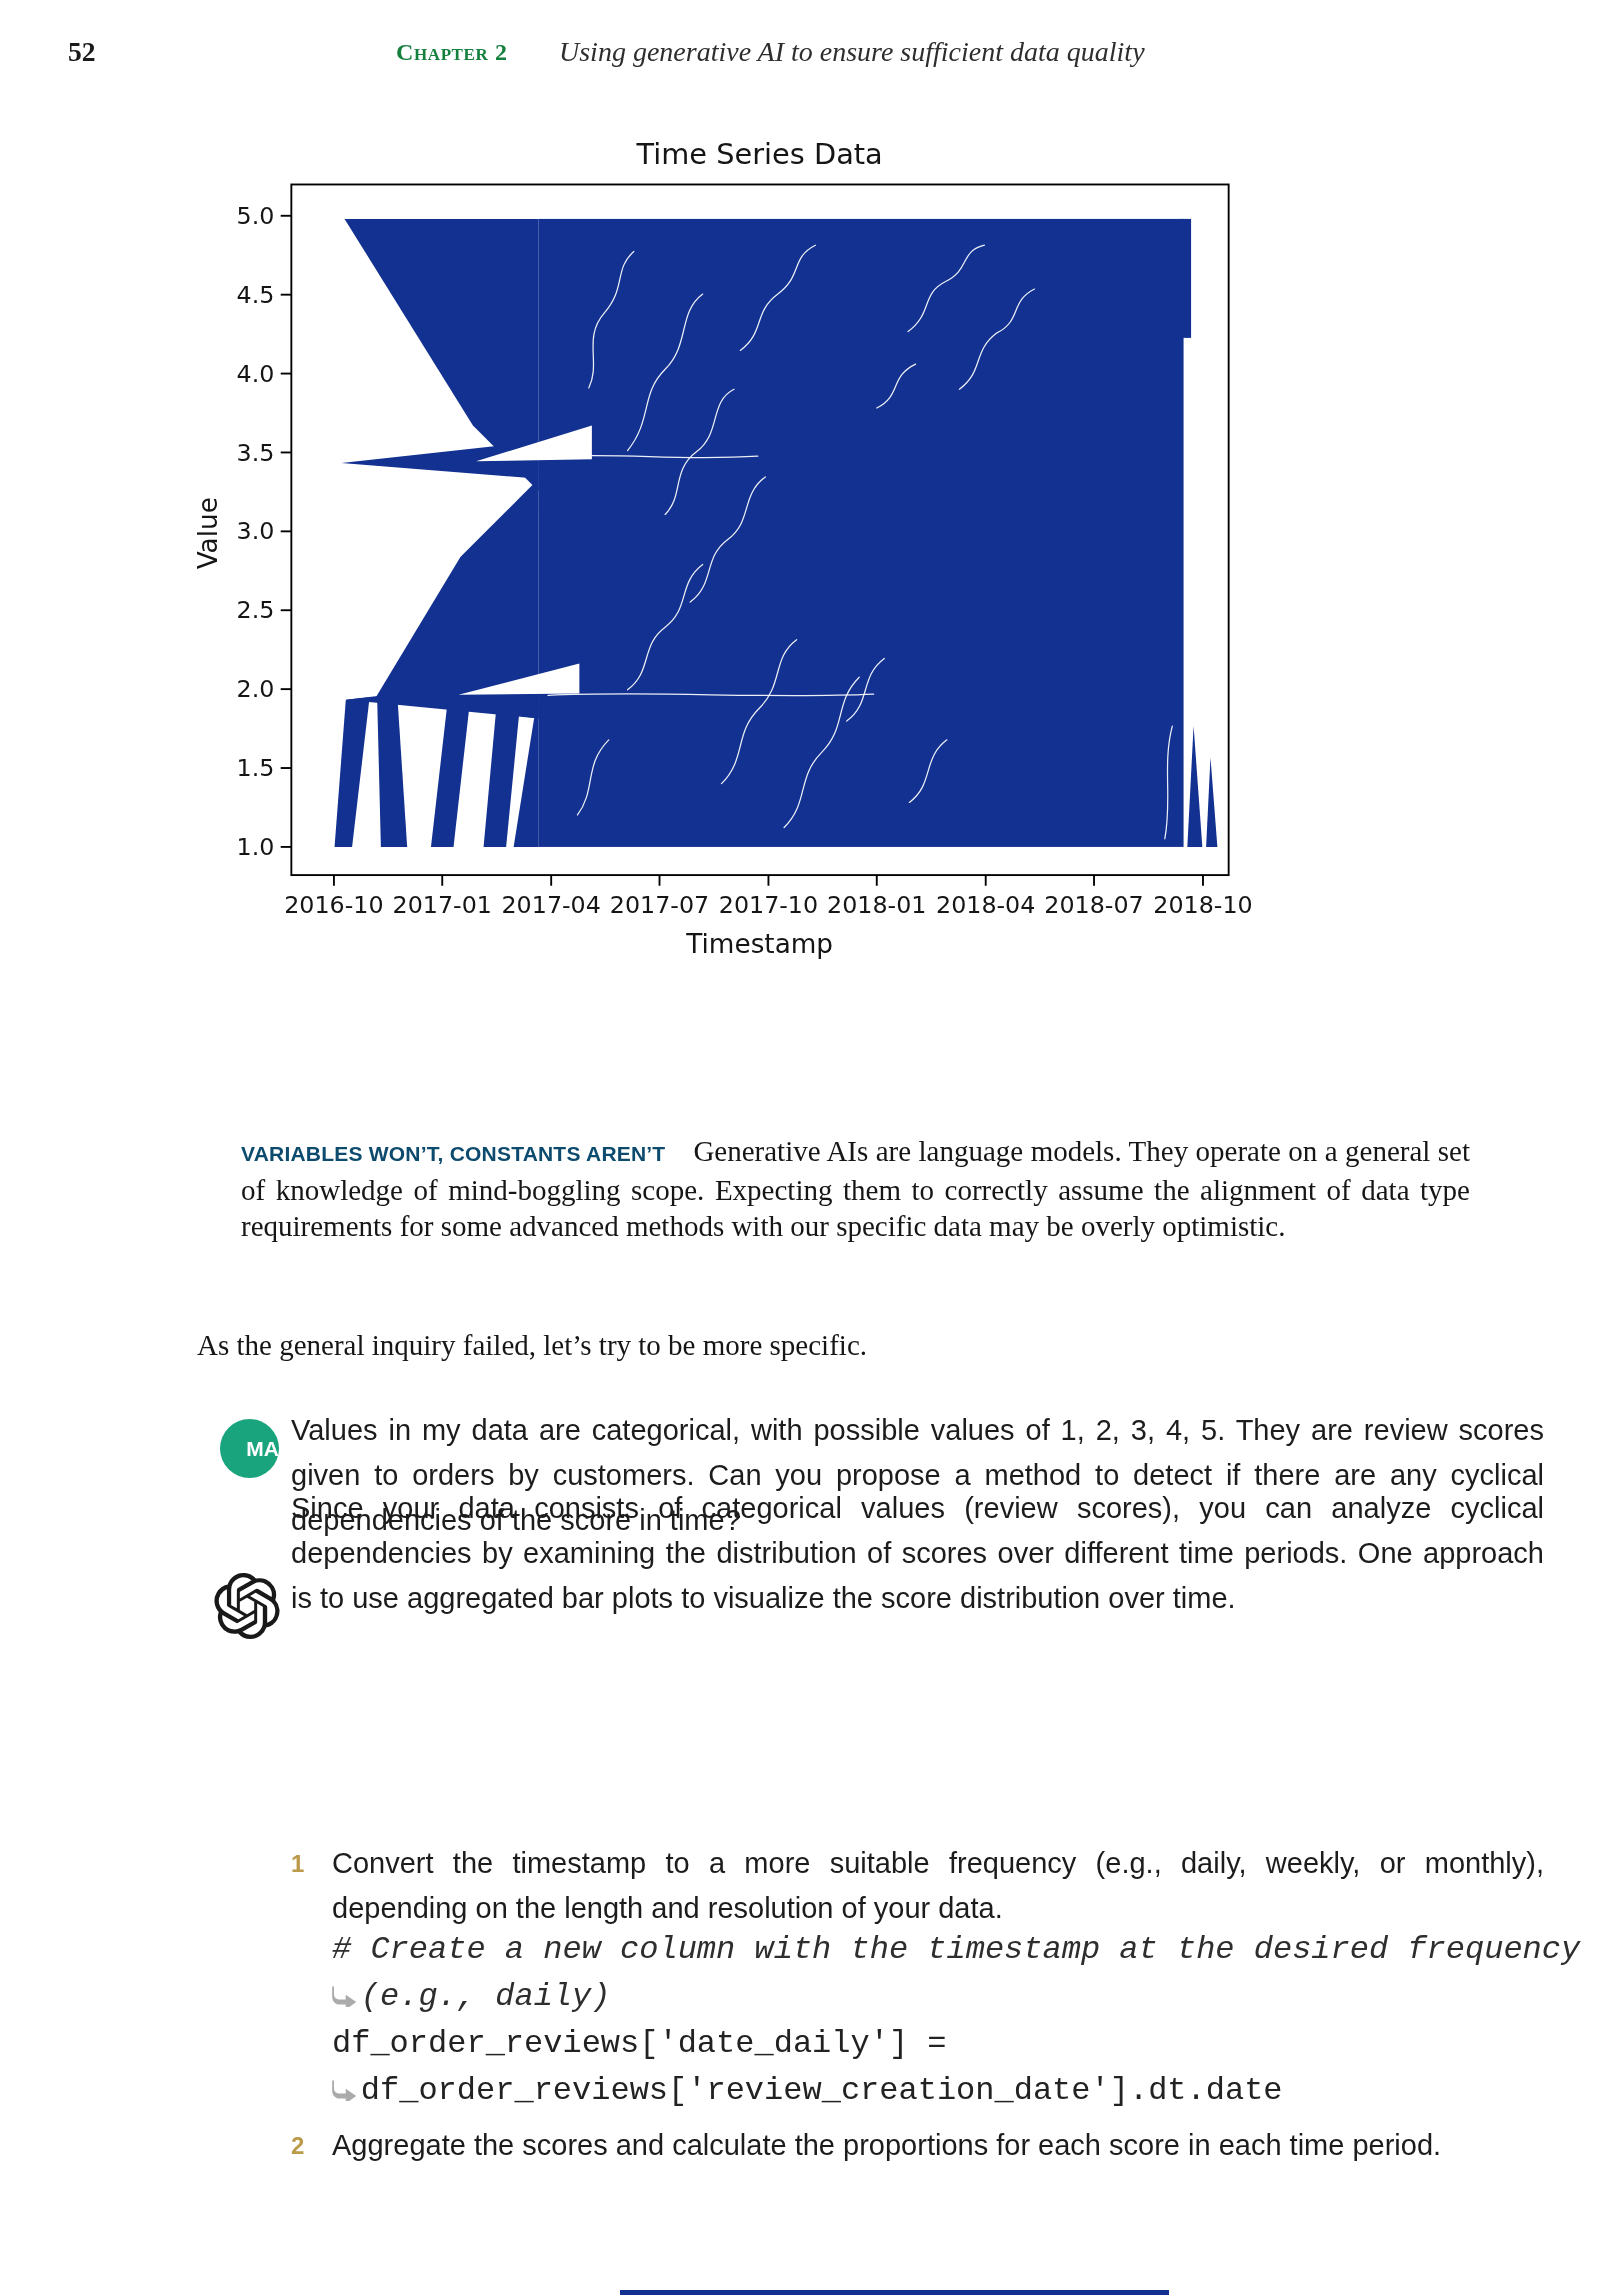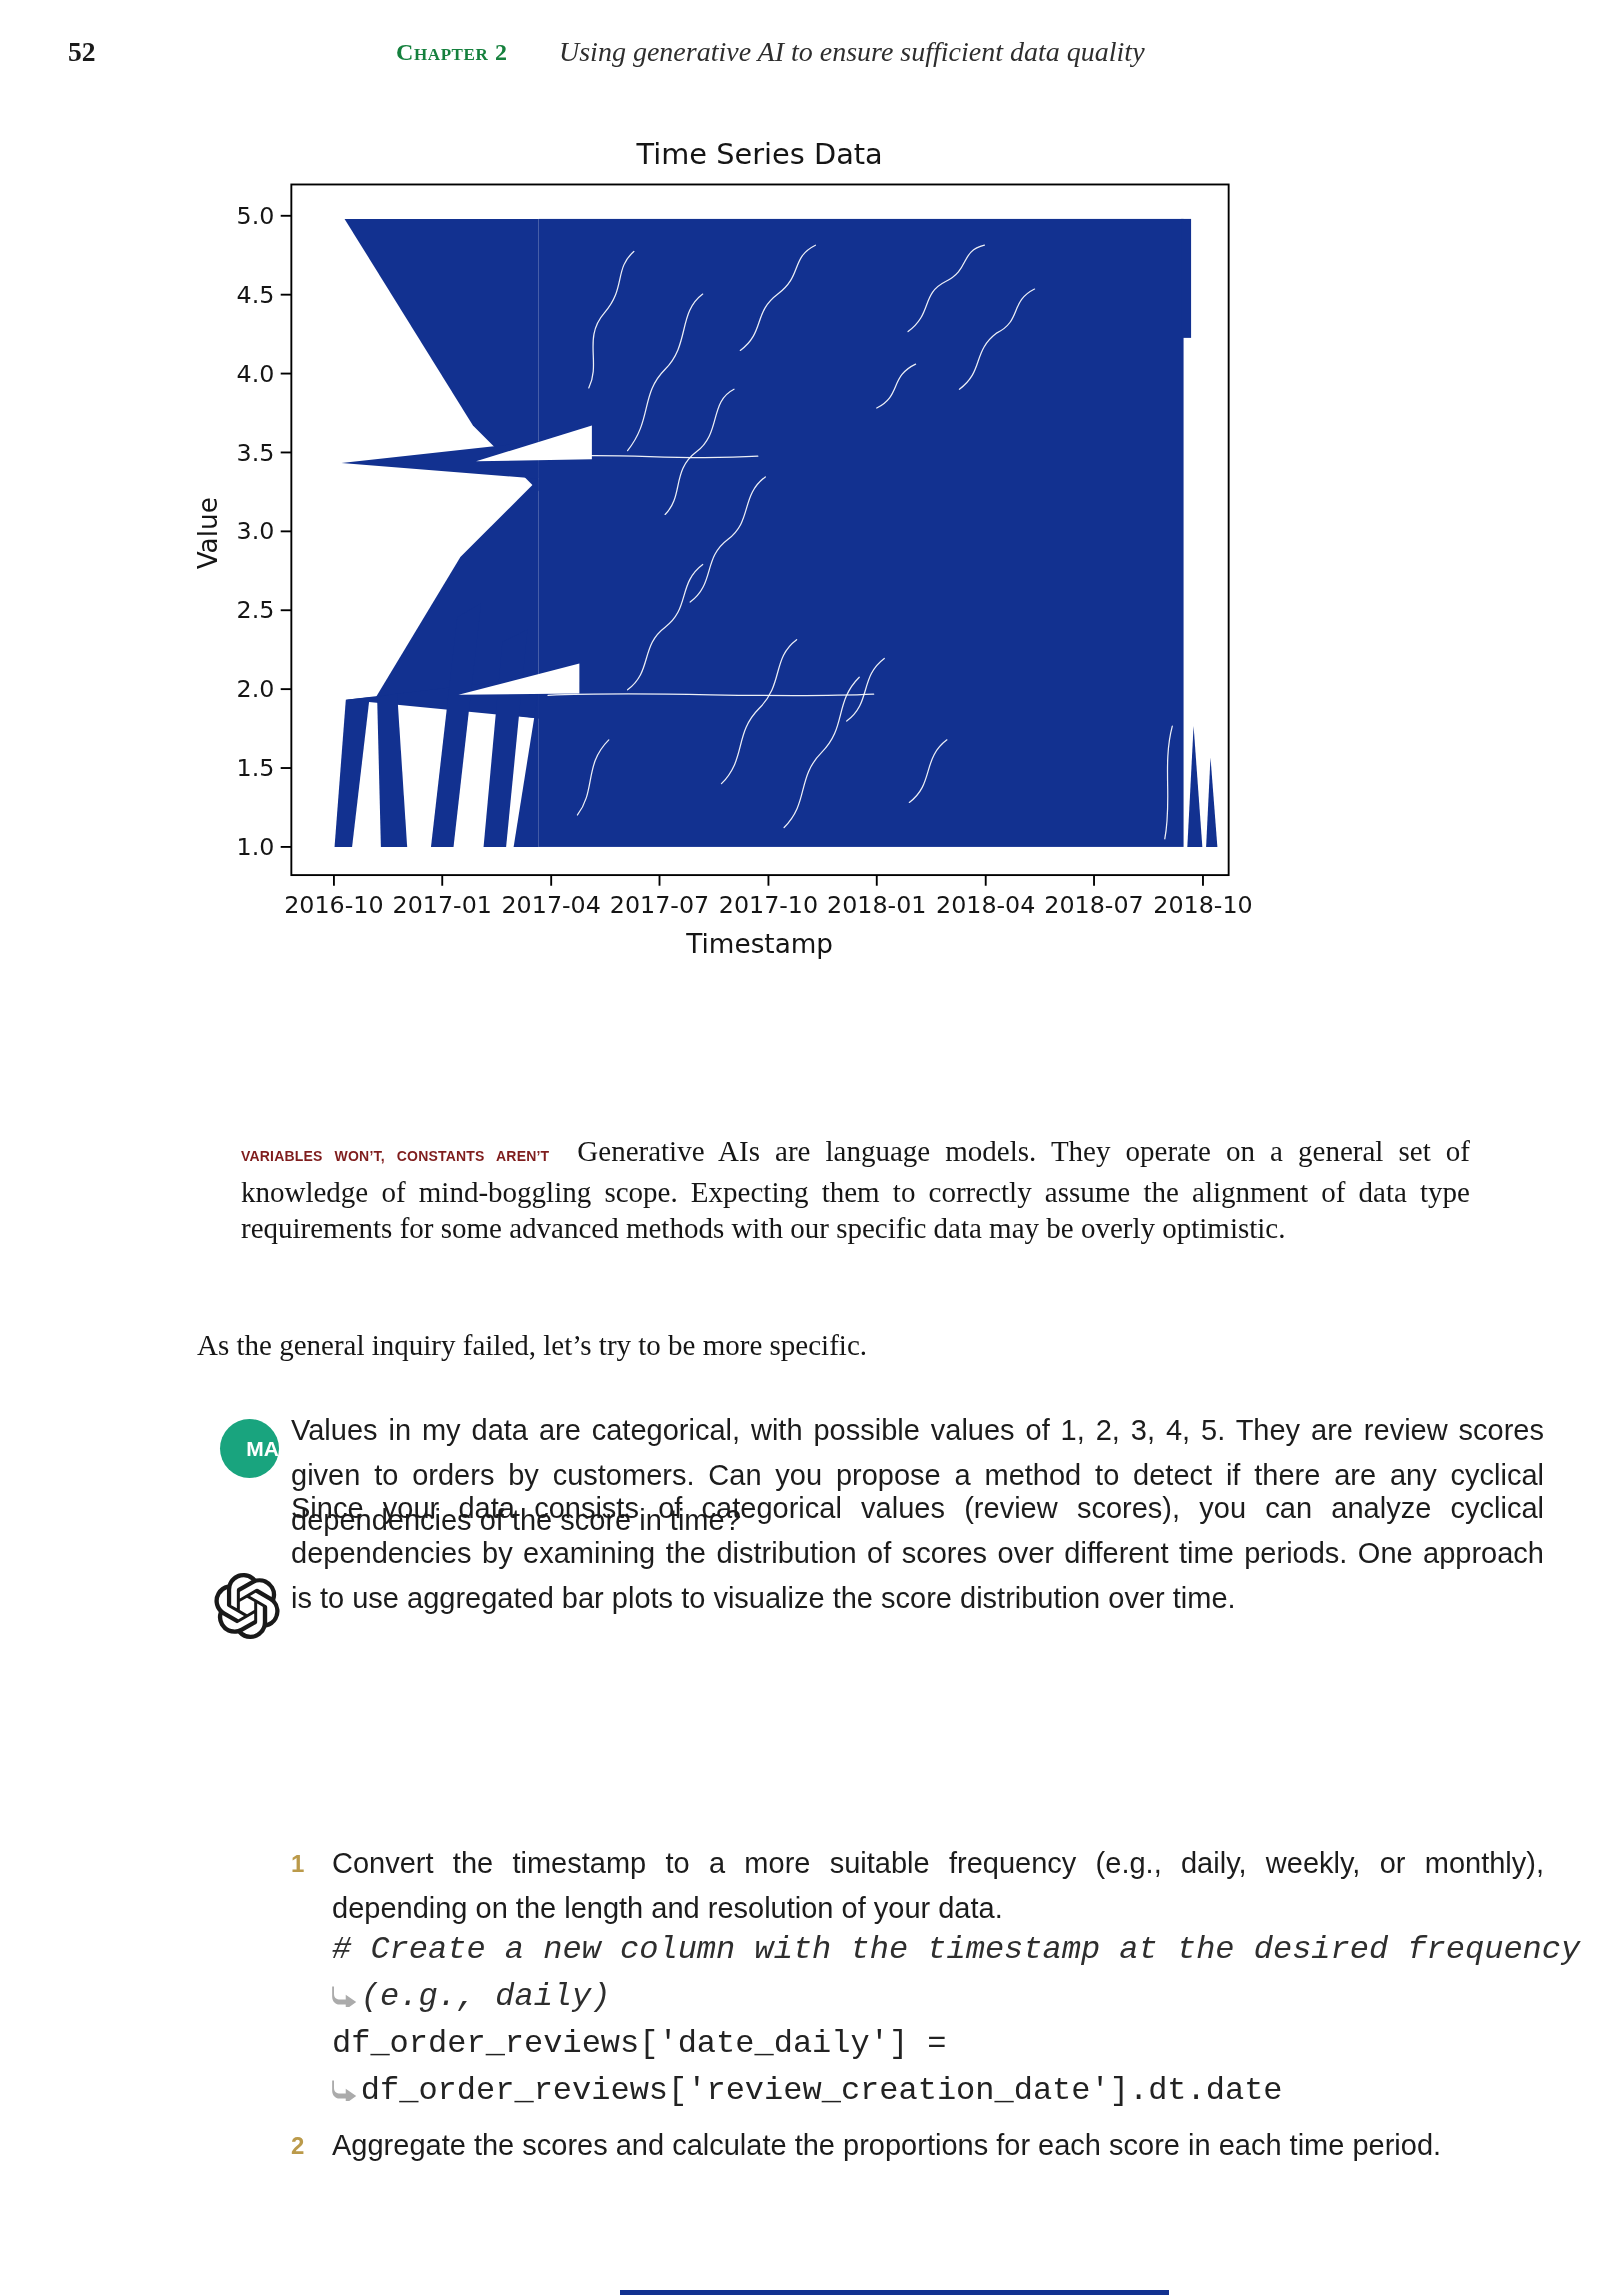--- a/index.html
+++ b/index.html
@@ -23,22 +23,22 @@
   .crack{fill:none;stroke:#ffffff;stroke-width:2;stroke-linecap:round;opacity:.92;}
 
   
   .figcap{position:absolute;left:197px;top:997px;width:1347px;
           font-family:"Liberation Sans", sans-serif;font-size:20.7px;font-weight:bold;color:#6a6a6a;}
   .figcap .lbl{margin-right:36px;color:#636363;}
 
   
   .note{position:absolute;left:241px;top:1104px;width:1229px;
         font-size:29px;line-height:36px;text-align:justify;color:#161616;}
-  .note-head{font-family:"Liberation Sans", sans-serif;font-weight:bold;font-size:14px;
-             color:#7f1d1d;letter-spacing:0.2px;margin-right:28px;}
+  .note-head{font-family:"Liberation Sans", sans-serif;font-weight:bold;font-size:21px;
+             color:#0c4a6e;letter-spacing:0.2px;margin-right:28px;}
 
   .para{position:absolute;left:197px;top:1300px;width:1347px;font-size:29px;color:#161616;}
 
   
   .sans{font-family:"Liberation Sans", sans-serif;}
   .msg-text{font-size:29px;line-height:45px;color:#1c1c1c;text-align:justify;}
   .avatar{position:absolute;left:220px;top:1419px;width:59px;height:59px;border-radius:50%;
           background:#19a47e;color:#ffffff;display:flex;align-items:center;justify-content:flex-end;
           font-family:"Liberation Sans", sans-serif;font-size:21px;font-weight:bold;}
   .user-msg{position:absolute;left:291px;top:1408px;width:1253px;}

